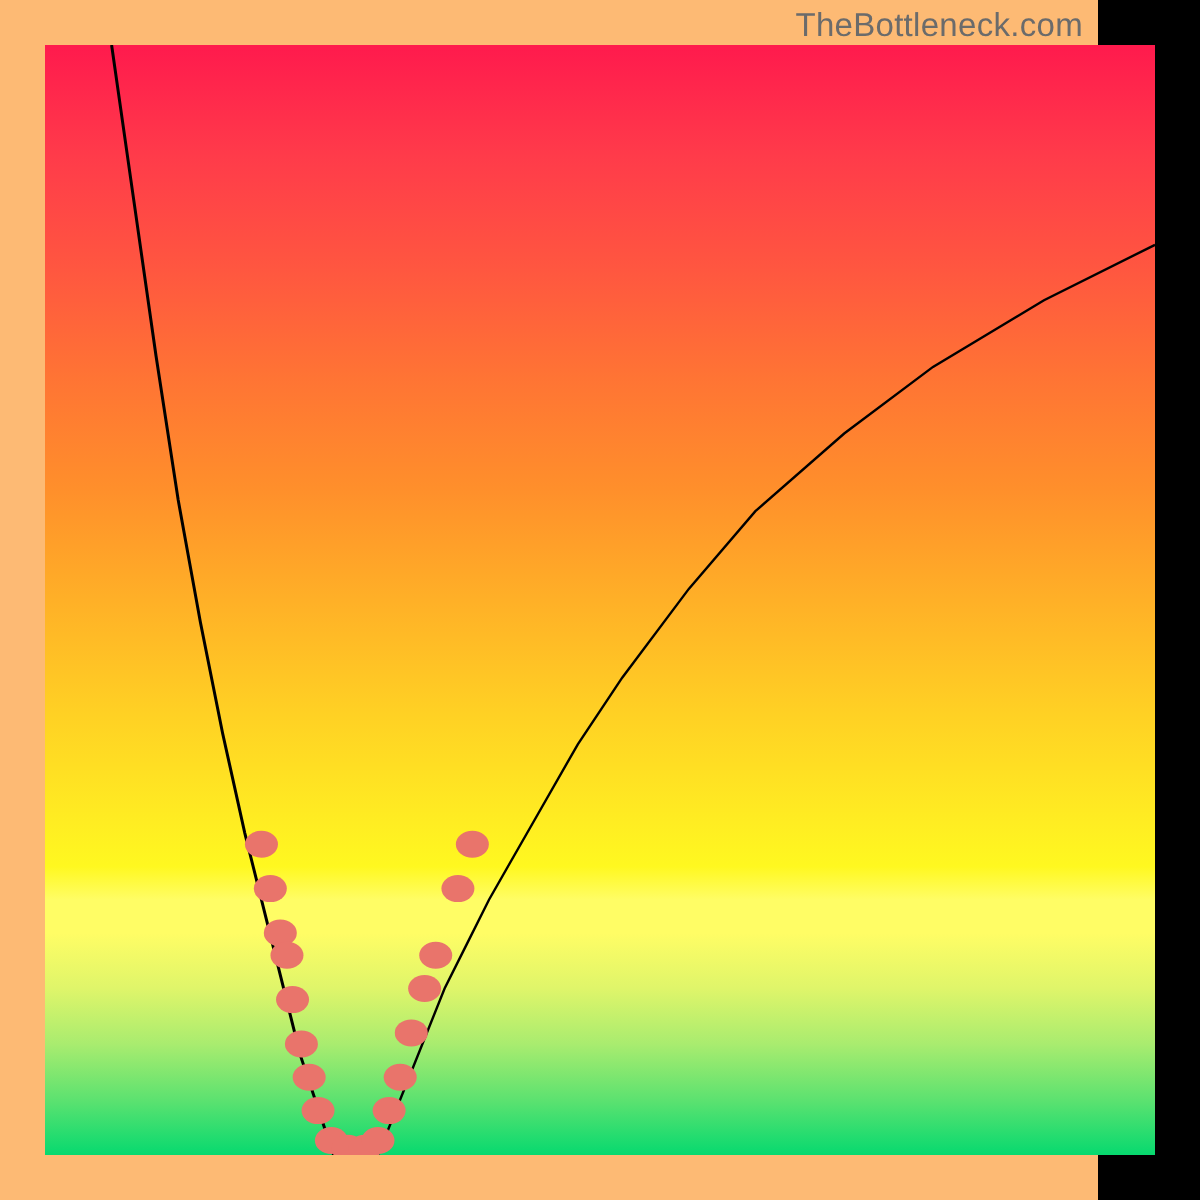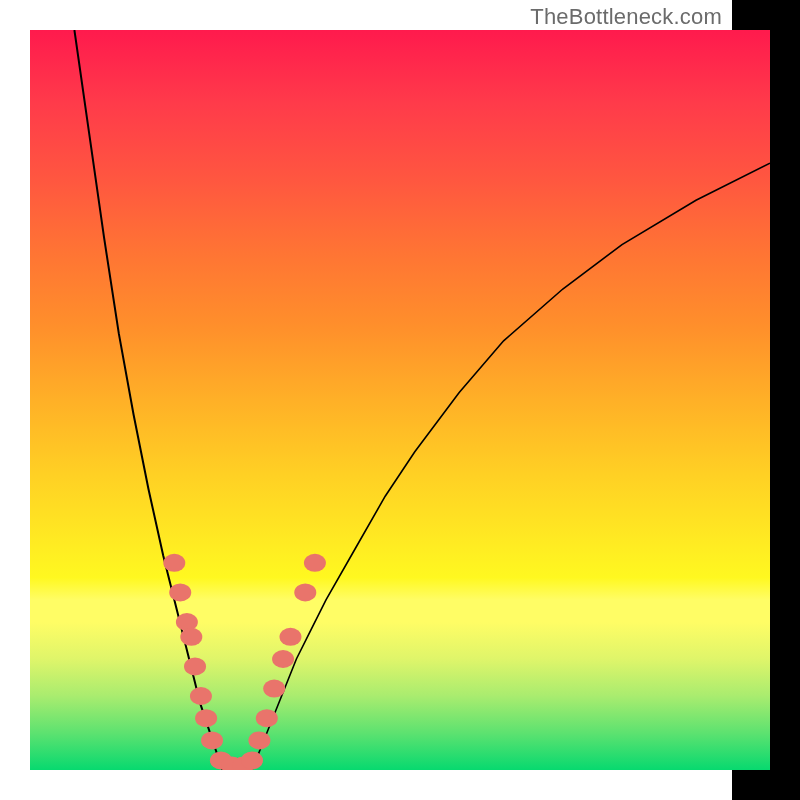--- a/index.html
+++ b/index.html
@@ -10,21 +10,21 @@
     overflow: hidden;
     background: #000;
     font-family: Arial, Helvetica, sans-serif;
   }
   .frame {
     position: absolute;
     left: 0;
     top: 0;
     width: 732px;
     height: 800px;
-    background: #ffffff;
+    background: #fdba74;
   }
   .plot-area {
     position: absolute;
     left: 30px;
     top: 30px;
     width: 740px;
     height: 740px;
     background: linear-gradient(to bottom,
       #ff1a4d 0%,
       #ff3b4a 10%,

